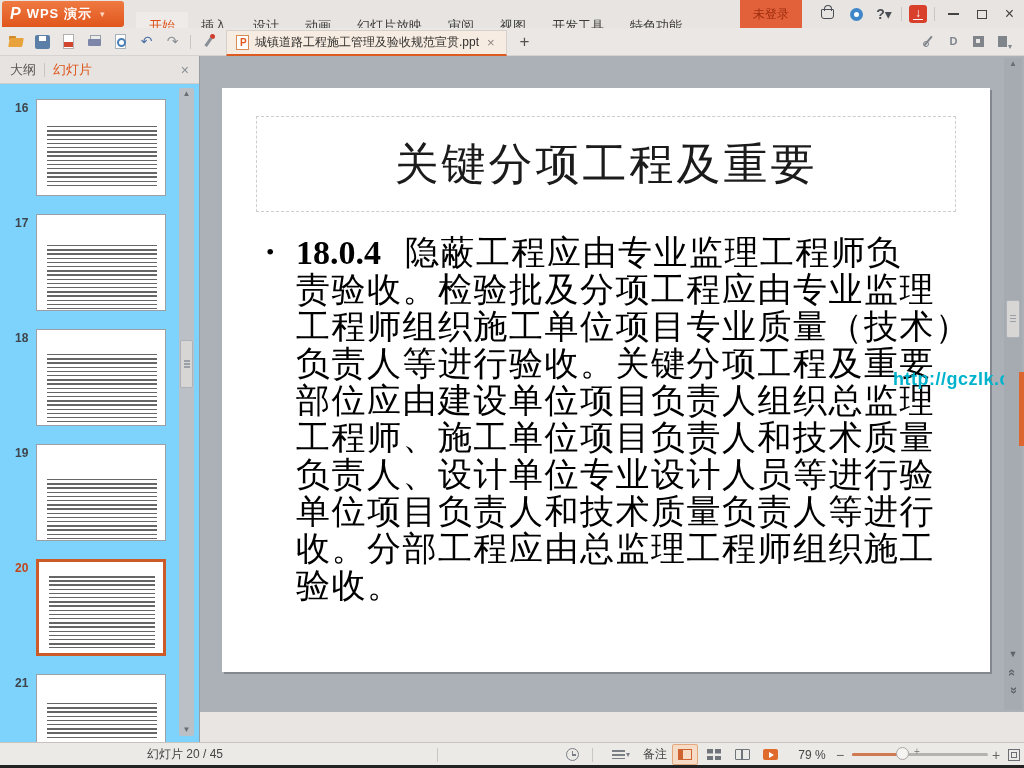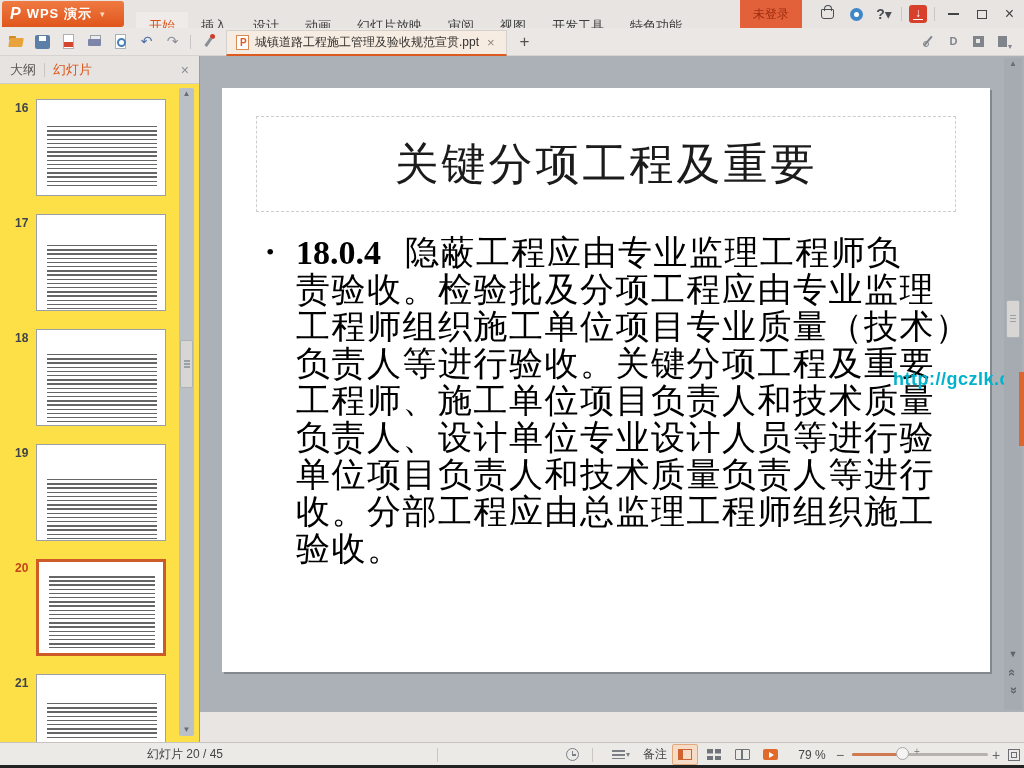--- a/index.html
+++ b/index.html
@@ -60,21 +60,21 @@
   .mini { position:relative; width:13px; height:13px; display:inline-block; }
   .mini-1::after { content:""; position:absolute; left:5px; top:0; width:2px; height:12px; background:#80858c; transform:rotate(40deg); }
   .mini-1::before { content:""; position:absolute; left:1px; bottom:1px; width:4px; height:4px; border:1.5px solid #80858c; border-radius:50%; }
   .mini-2 { color:#80858c; font-weight:bold; font-size:11px; text-align:center; line-height:13px; }
   .mini-3::after { content:""; position:absolute; inset:1px; background:#80858c; }
   .mini-3::before { content:""; position:absolute; left:4px; top:4px; width:4px; height:4px; background:#eae7e4; z-index:1; }
   .mini-4::after { content:""; position:absolute; inset:1px 3px 1px 1px; background:#80858c; }
   .mini-4::before { content:"▾"; position:absolute; right:-2px; bottom:-3px; color:#80858c; font-size:8px; z-index:1; }
 
   
-  .sidebar { position:absolute; left:0; top:56px; width:200px; height:686px; background:#fde047; border-right:1px solid #989da4; }
+  .sidebar { position:absolute; left:0; top:56px; width:200px; height:686px; background:#7dd3fc; border-right:1px solid #989da4; }
   .panel-header { position:absolute; left:0; top:0; width:100%; height:28px; background:#e6e3e0; border-bottom:1px solid #cfccc9; display:flex; align-items:center; padding:0 10px; gap:8px; font-size:13px; }
   .ptab-outline { color:#5a5752; }
   .ptab-slides { color:#dd5518; }
   .panel-close { margin-left:auto; color:#8a8f96; font-size:14px; }
   .thumb-list { position:absolute; left:0; top:28px; width:100%; height:658px; overflow:hidden; padding-top:15px; }
   .thumb-row { display:flex; margin-bottom:18px; }
   .thumb-num { width:36px; padding-left:15px; font-size:12px; font-weight:bold; color:#3f444c; padding-top:2px; }
   .thumb-row.selected .thumb-num { color:#c2451c; }
   .thumb-box { position:relative; width:130px; height:97px; background:#fff; border:1px solid #9ba0a7; }
   .thumb-row.selected .thumb-box { border:3px solid #cd5b28; }
@@ -276,20 +276,21 @@
         </div>
         <div class="slide-body">
           <div class="bline first">
             <span class="bullet-dot">•</span><b class="clause">18.0.4</b><span>隐蔽工程应由专业监理工程师负</span>
           </div>
           <div>
 
           <div class="bline">责验收。检验批及分项工程应由专业监理</div>
               <div class="bline">工程师组织施工单位项目专业质量（技术）</div>
               <div class="bline">负责人等进行验收。关键分项工程及重要</div>
+              <div class="bline">部位应由建设单位项目负责人组织总监理</div>
               <div class="bline">工程师、施工单位项目负责人和技术质量</div>
               <div class="bline">负责人、设计单位专业设计人员等进行验</div>
               <div class="bline">单位项目负责人和技术质量负责人等进行</div>
               <div class="bline">收。分部工程应由总监理工程师组织施工</div>
               <div class="bline">验收。</div>
             </div>
         </div>
       </div>
       <div class="watermark">http://gczlk.cn</div>
       <div class="vscroll">

